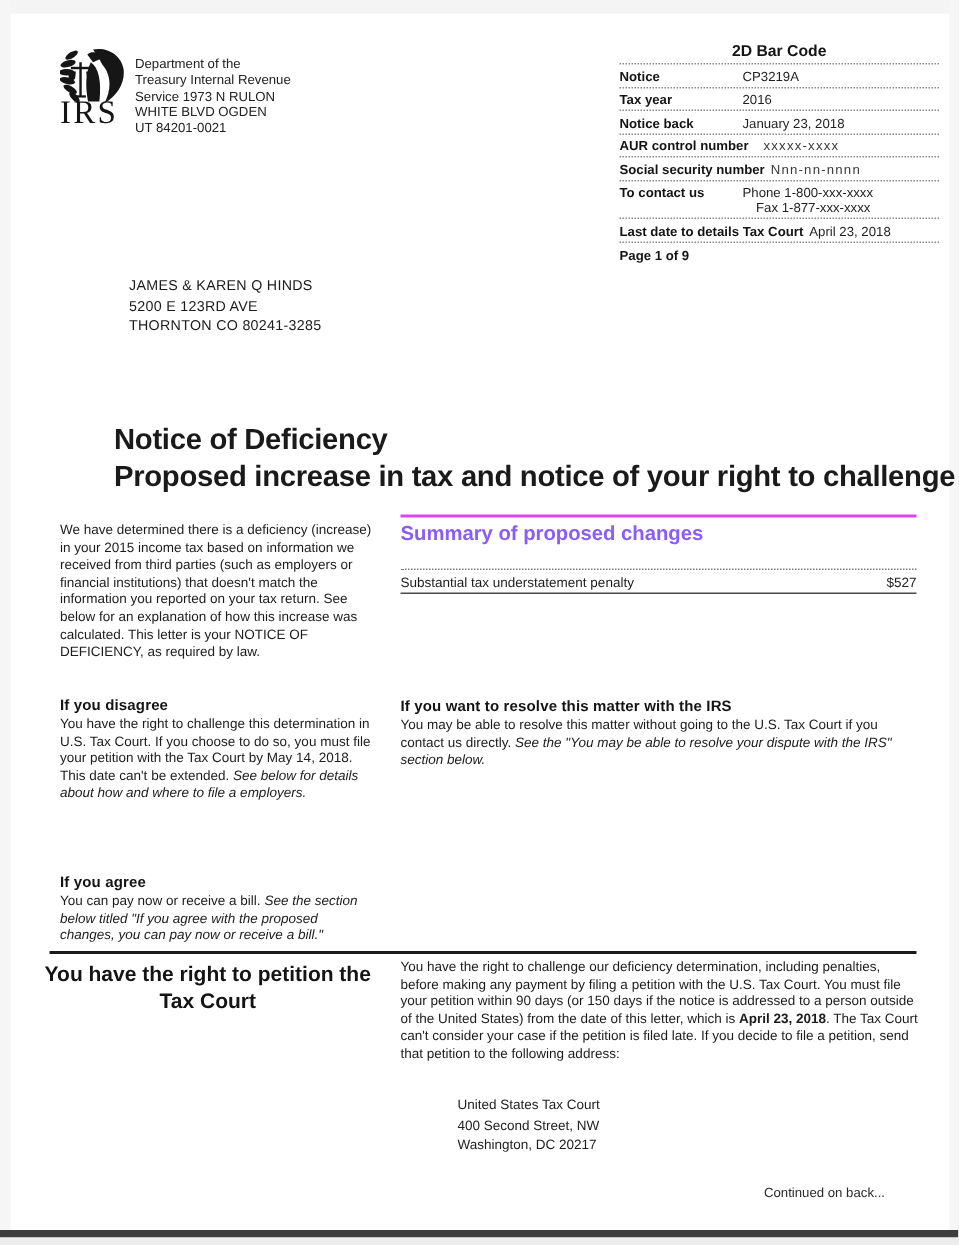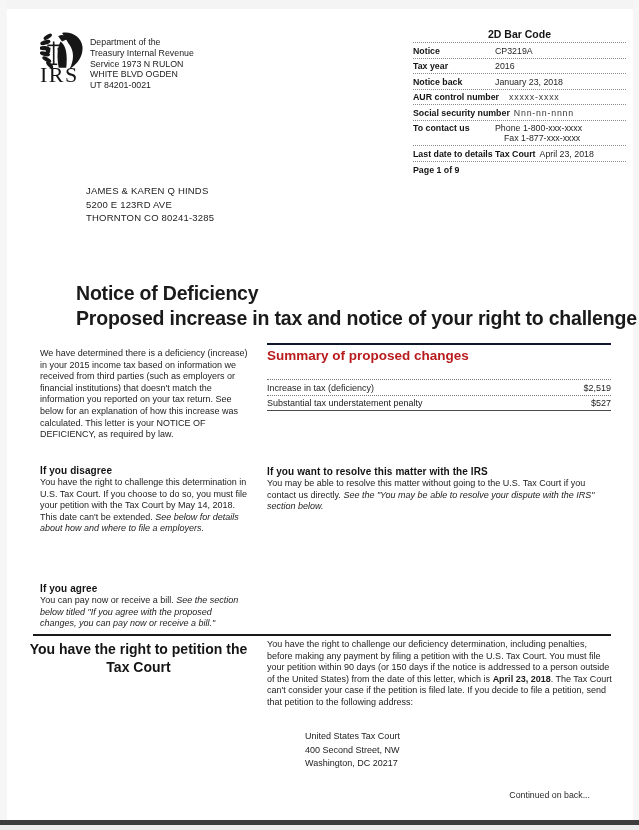--- a/index.html
+++ b/index.html
@@ -41,21 +41,21 @@
   .italic { font-style:italic; }
   .bold { font-weight:bold; }
 
   
   .blk-intro    { position:absolute; left:40px; top:348px; width:208px; }
   .blk-disagree { position:absolute; left:40px; top:465px; width:208px; }
   .blk-agree    { position:absolute; left:40px; top:583px; width:208px; }
 
   
   .blk-summary { position:absolute; left:267px; top:343px; width:344px; }
-  .summary-heading { font-size:13.5px; font-weight:bold; border-top:2px solid #0f172a; padding-top:3px; color:#b91c1c; }
+  .summary-heading { font-size:13.5px; font-weight:bold; border-top:2px solid #d946ef; padding-top:3px; color:#8b5cf6; }
   .summary-table { margin-top:16px; border-top:1px dotted #7a7a7a; }
   .sum-row { display:flex; justify-content:space-between; padding:2.5px 0 2px; font-size:9px; }
   .sum-row.dotted { border-bottom:1px dotted #7a7a7a; }
   .sum-row.solid  { border-bottom:1px solid #4a4a4a; }
 
   .blk-resolve { position:absolute; left:267px; top:466px; width:347px; }
   .blk-assist  { position:absolute; left:267px; top:546px; width:347px; }
 
   .full-rule { position:absolute; left:33px; top:634px; width:578px; border-top:2px solid #1a1a1a; }
 
@@ -159,24 +159,20 @@
   </div>
 
   <div class="blk-agree">
     <div class="sub-heading">If you agree</div>
     <div class="body-text"><span>You can pay now or receive a bill. </span><span class="italic">See the section below titled "If you agree with the proposed changes, you can pay now or receive a bill."</span></div>
   </div>
 
   <div class="blk-summary">
     <div class="summary-heading">Summary of proposed changes</div>
     <div class="summary-table">
-      <div class="sum-row dotted">
-        <span>Increase in tax (deficiency)</span>
-        <span>$2,519</span>
-      </div>
       <div class="sum-row solid">
         <span>Substantial tax understatement penalty</span>
         <span>$527</span>
       </div>
     </div>
   </div>
 
   <div class="blk-resolve">
     <div class="sub-heading">If you want to resolve this matter with the IRS</div>
     <div class="body-text"><span>You may be able to resolve this matter without going to the U.S. Tax Court if you contact us directly. </span><span class="italic">See the "You may be able to resolve your dispute with the IRS" section below.</span></div>

